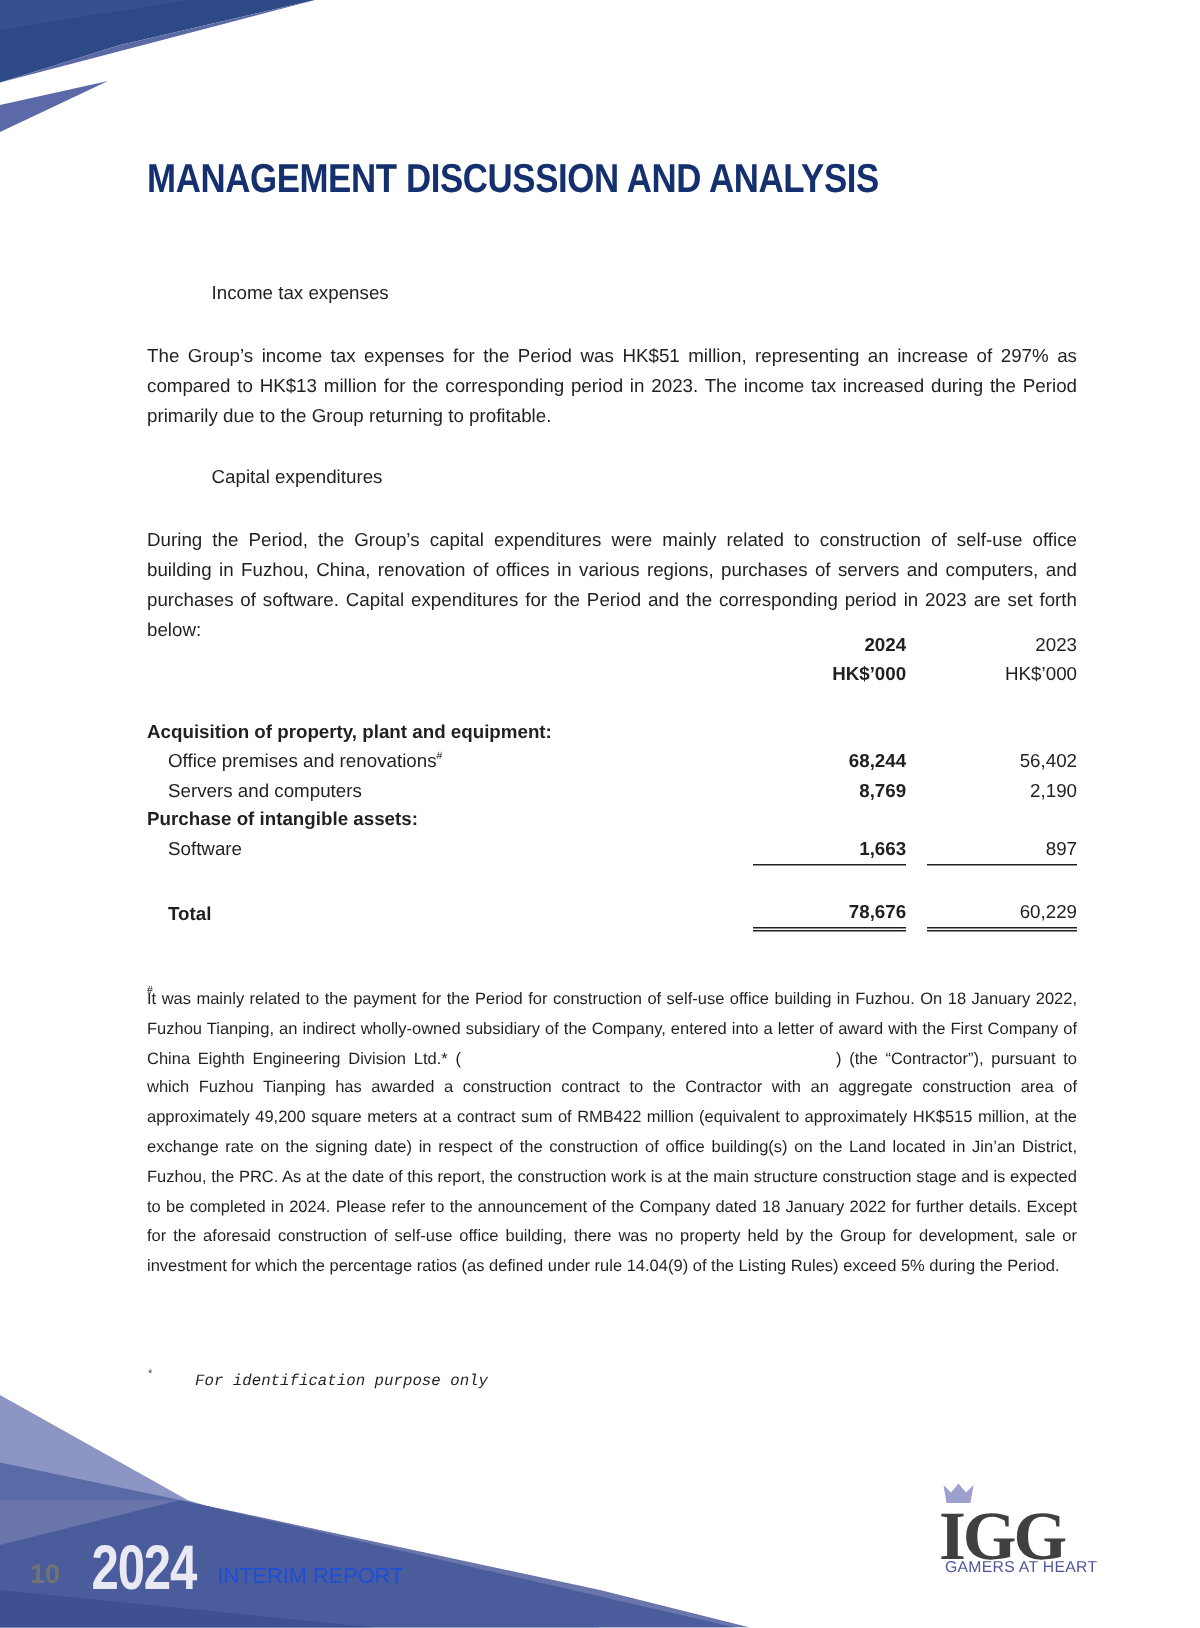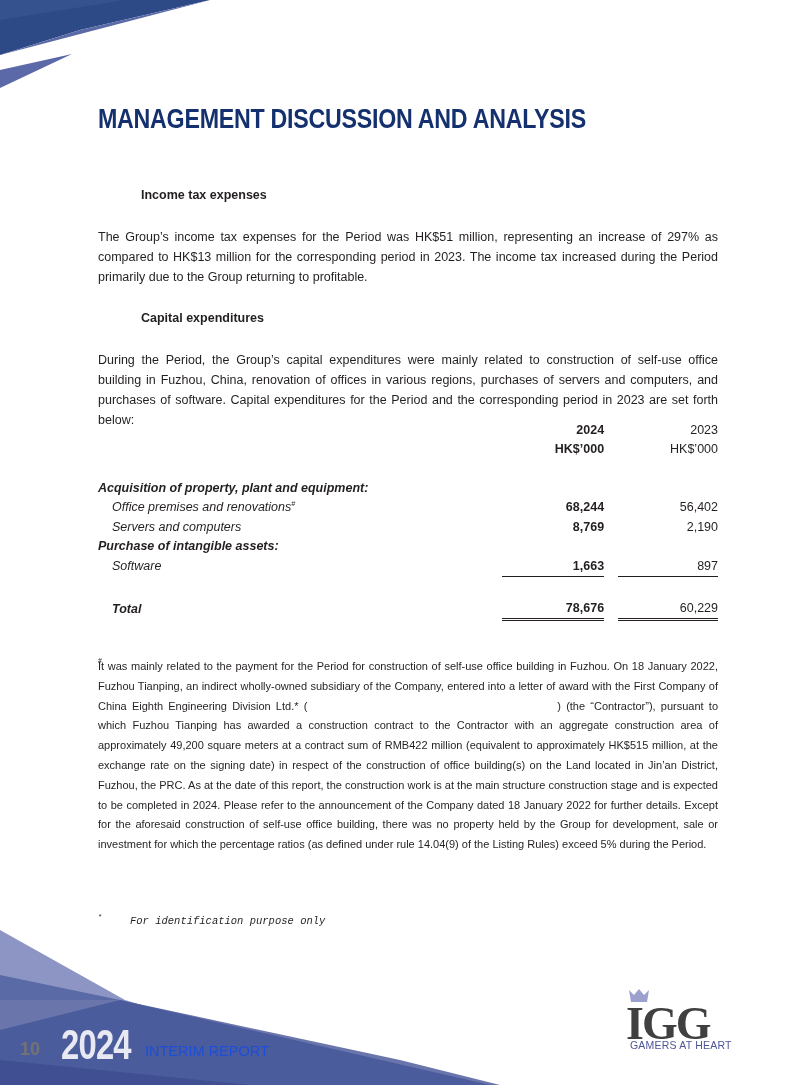--- a/index.html
+++ b/index.html
@@ -9,28 +9,28 @@
     font-family: "Liberation Sans", sans-serif;
   }
   .deco { position: absolute; left: 0; top: 0; pointer-events: none; }
   .title {
     position: absolute; left: 98px; top: 104px; margin: 0;
     font-family: "Liberation Sans", sans-serif; font-weight: bold;
     font-size: 27px; color: #14306e; letter-spacing: -0.3px;
     transform: scaleX(0.86); transform-origin: left top;
   }
   .content { position: absolute; left: 98px; top: 188px; width: 620px; font-size: 12.5px; }
-  .h { font-weight: bold; font-size: 12.5px; margin: 0; padding-left: 43px; }
+  .h { font-weight: normal; font-size: 12.5px; margin: 0; padding-left: 43px; }
   .p { margin: 0; line-height: 20px; text-align: justify; text-align-last: left; }
   .gap1 { height: 25px; }
   .gap2 { height: 24px; }
 
   table.capex { position: absolute; left: 98px; top: 420px; width: 620px; border-collapse: collapse; font-size: 12.5px; }
   table.capex td { padding: 0; height: 19.5px; vertical-align: middle; }
-  td.lbl { width: 400px; font-style: italic; }
+  td.lbl { width: 400px; }
   td.c24 { width: 104px; text-align: right; font-weight: bold; }
   td.sp { width: 14px; }
   td.c23 { width: 102px; text-align: right; }
   .ind { padding-left: 14px !important; }
   .bold { font-weight: bold; }
   .span-head { text-align: center; font-weight: bold; }
   .ul { border-bottom: 1px solid #231f20; }
   .dul { border-bottom: 3px double #231f20; }
   sup { font-size: 7px; vertical-align: super; line-height: 0; }
 

